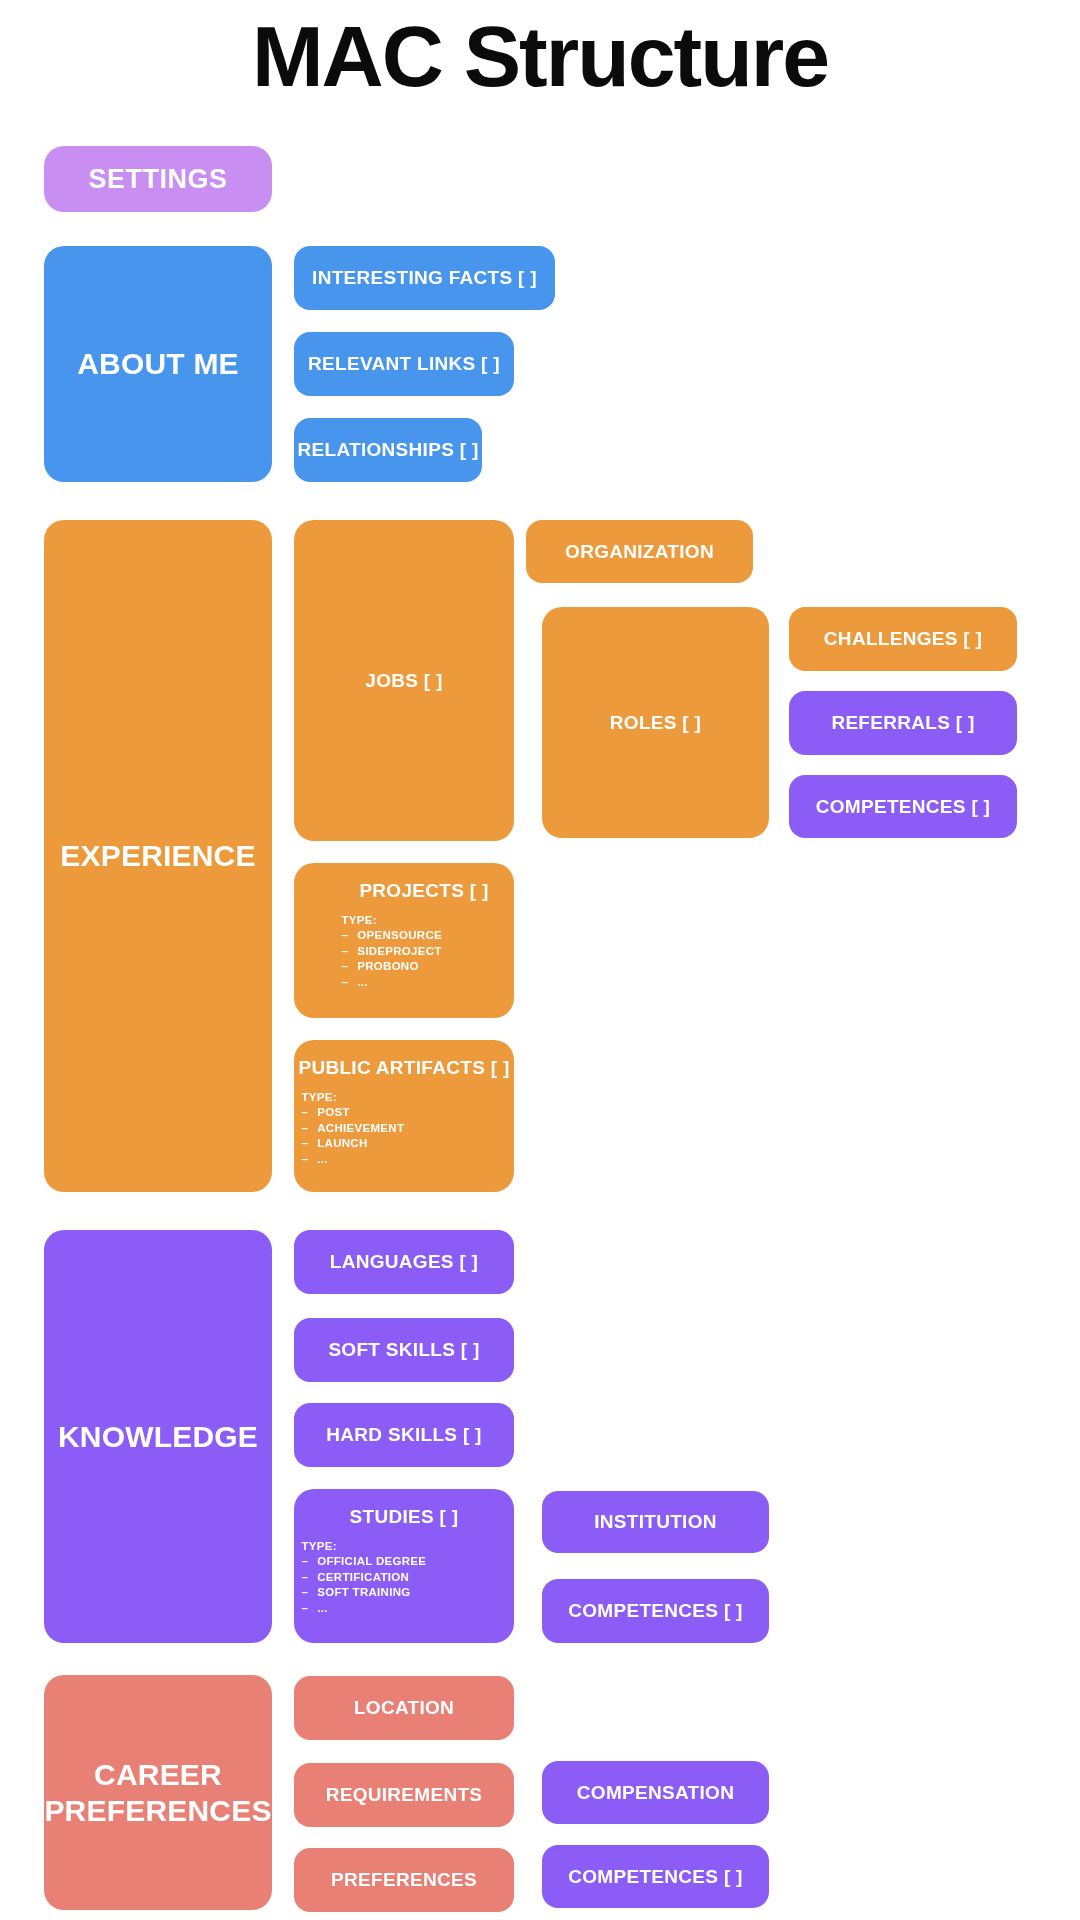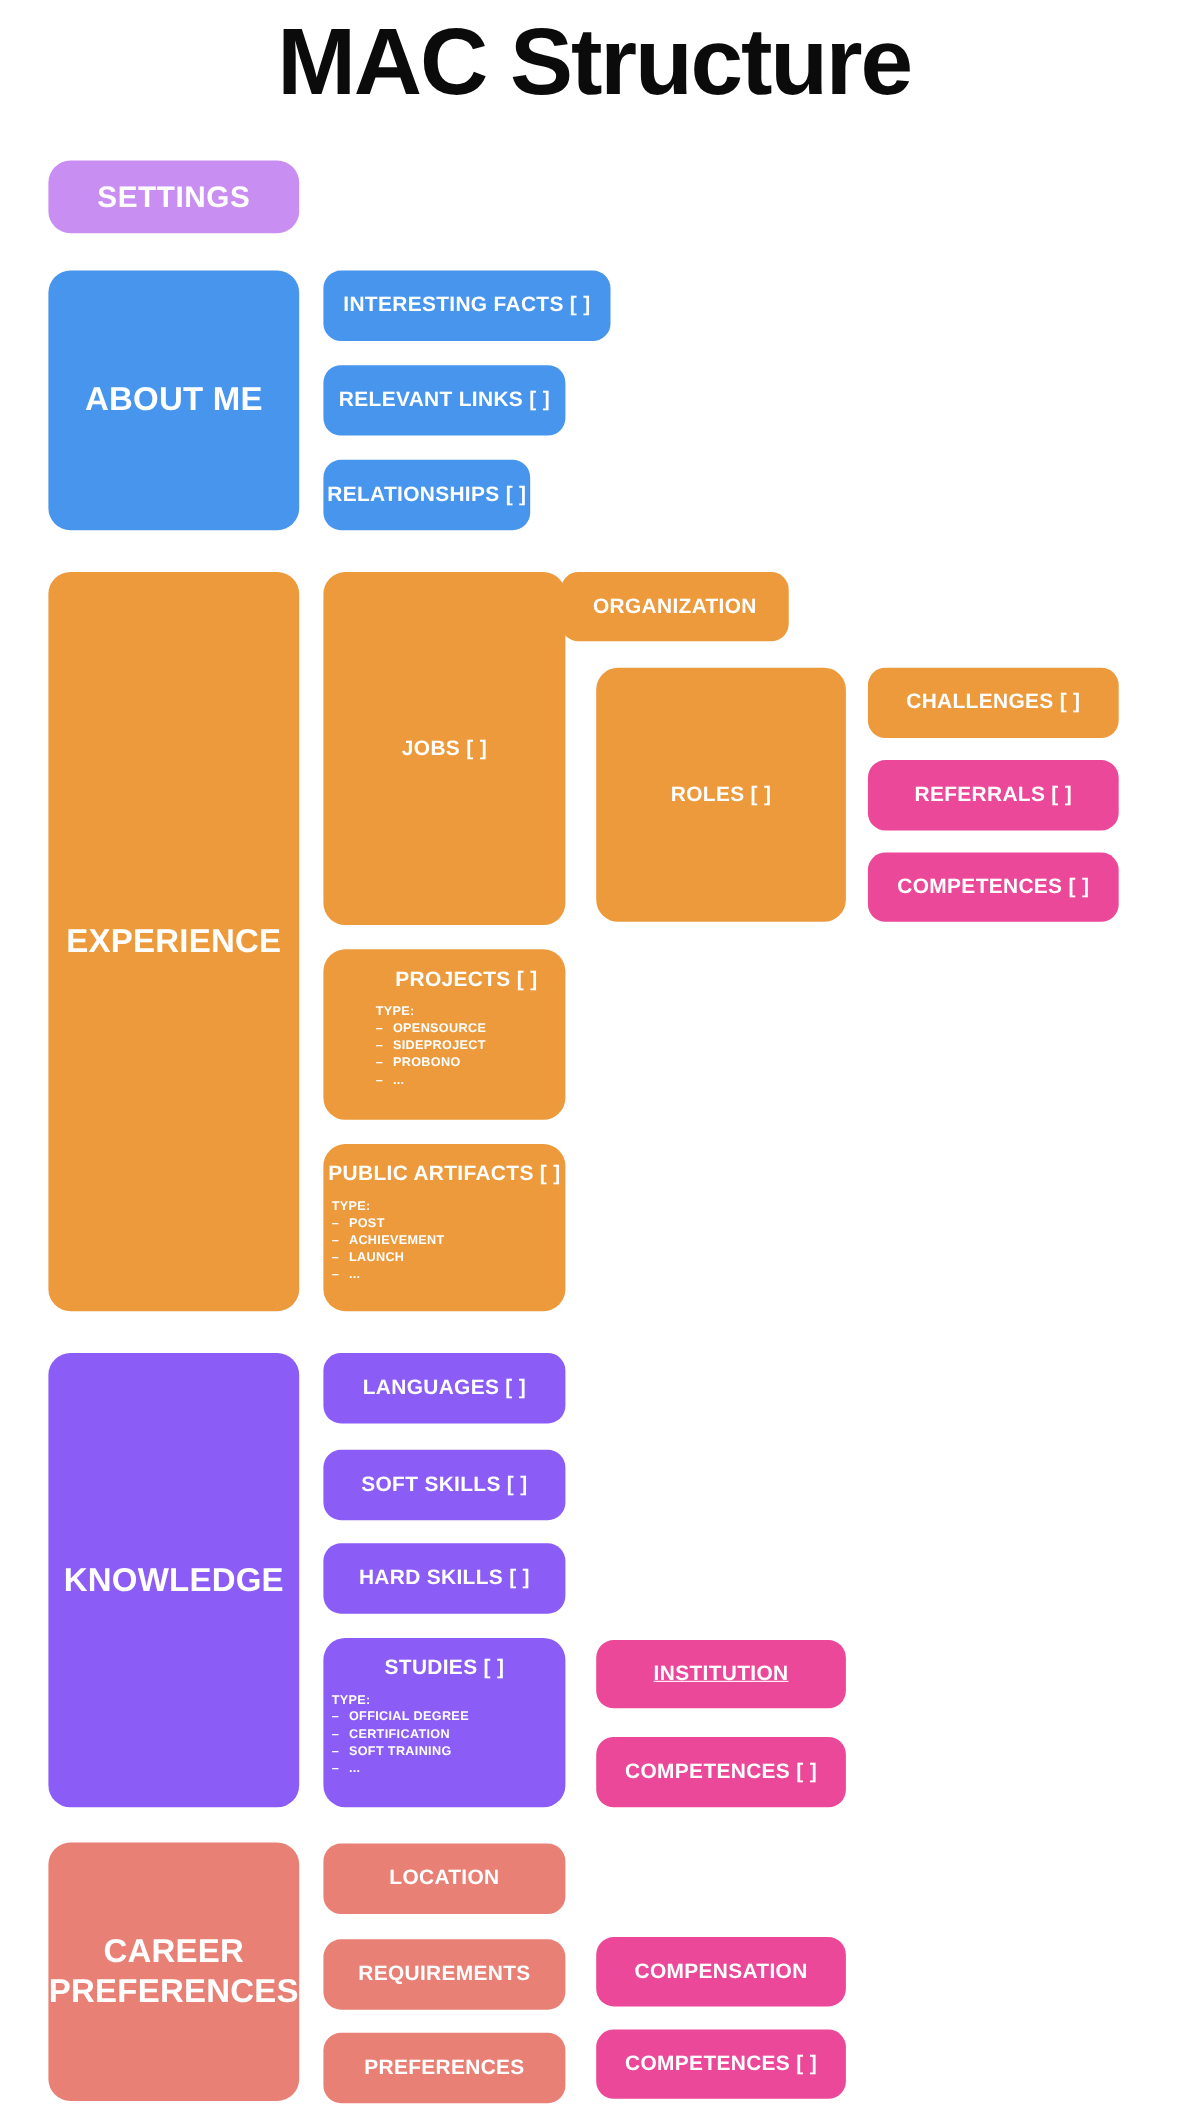--- a/index.html
+++ b/index.html
@@ -31,21 +31,21 @@
     justify-content:center;
     text-align:center;
     box-sizing:border-box;
     margin-left:14px;
   }
   .purple{background:#c98ef2;}
   .blue{background:#4795ed;}
   .orange{background:#ec9a3c;}
   .green{background:#8b5cf6;}
   .salmon{background:#e98076;}
-  .gray{background:#ec4899;}
+  .gray{background:#8b5cf6;}
   .section-label{
     font-size:30px;
     font-weight:800;
     line-height:1.18;
     letter-spacing:0.2px;
   }
   .settings-label{font-size:27px;font-weight:800;letter-spacing:0.5px;}
   .sub-label{
     font-size:19px;
     font-weight:600;
@@ -140,21 +140,21 @@
         <span class="dash">–</span>
         <span>LAUNCH</span>
       </div>
       <div class="type-item">
         <span class="dash">–</span>
         <span>...</span>
       </div>
     </div>
   </div>
 
-  <div class="box orange" style="left:496px;top:520px;width:207px;height:63px;border-radius:16px;">
+  <div class="box orange" style="left:512px;top:520px;width:227px;height:63px;border-radius:16px;">
     <span class="sub-label">ORGANIZATION</span>
   </div>
   <div class="box orange" style="left:528px;top:607px;width:227px;height:231px;">
     <span class="sub-label">ROLES [ ]</span>
   </div>
 
   <div class="box orange" style="left:775px;top:607px;width:228px;height:64px;border-radius:16px;">
     <span class="sub-label">CHALLENGES [ ]</span>
   </div>
   <div class="box gray" style="left:775px;top:691px;width:228px;height:64px;border-radius:16px;">
@@ -193,21 +193,21 @@
         <span class="dash">–</span>
         <span>SOFT TRAINING</span>
       </div>
       <div class="type-item">
         <span class="dash">–</span>
         <span>...</span>
       </div>
     </div>
   </div>
 
-  <div class="box gray" style="left:528px;top:1491px;width:227px;height:62px;border-radius:16px;text-decoration:underline;">
+  <div class="box gray" style="left:528px;top:1491px;width:227px;height:62px;border-radius:16px;">
     <span class="sub-label">INSTITUTION</span>
   </div>
   <div class="box gray" style="left:528px;top:1579px;width:227px;height:64px;border-radius:16px;">
     <span class="sub-label">COMPETENCES [ ]</span>
   </div>
 
   <div class="box salmon" style="left:30px;top:1675px;width:228px;height:235px;">
     <span class="section-label">CAREER PREFERENCES</span>
   </div>
   <div class="box salmon" style="left:280px;top:1676px;width:220px;height:64px;border-radius:16px;">

